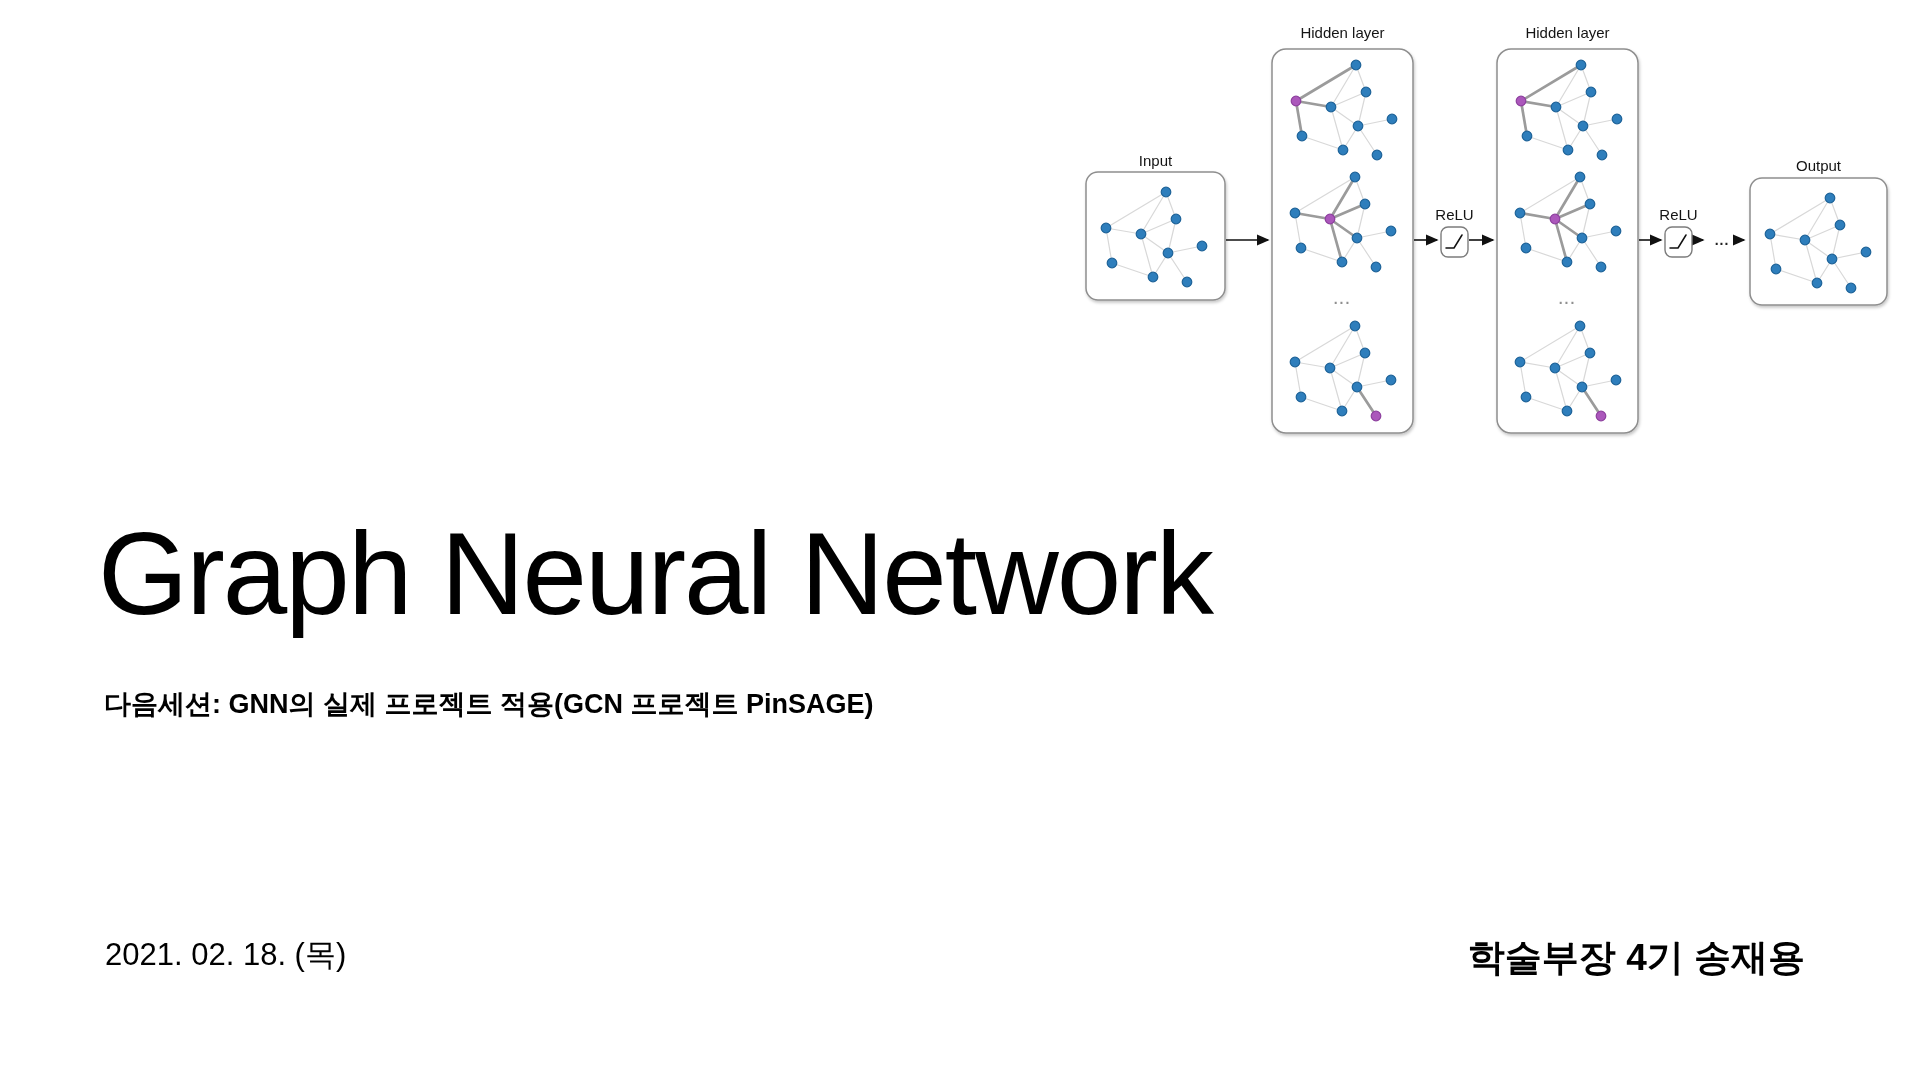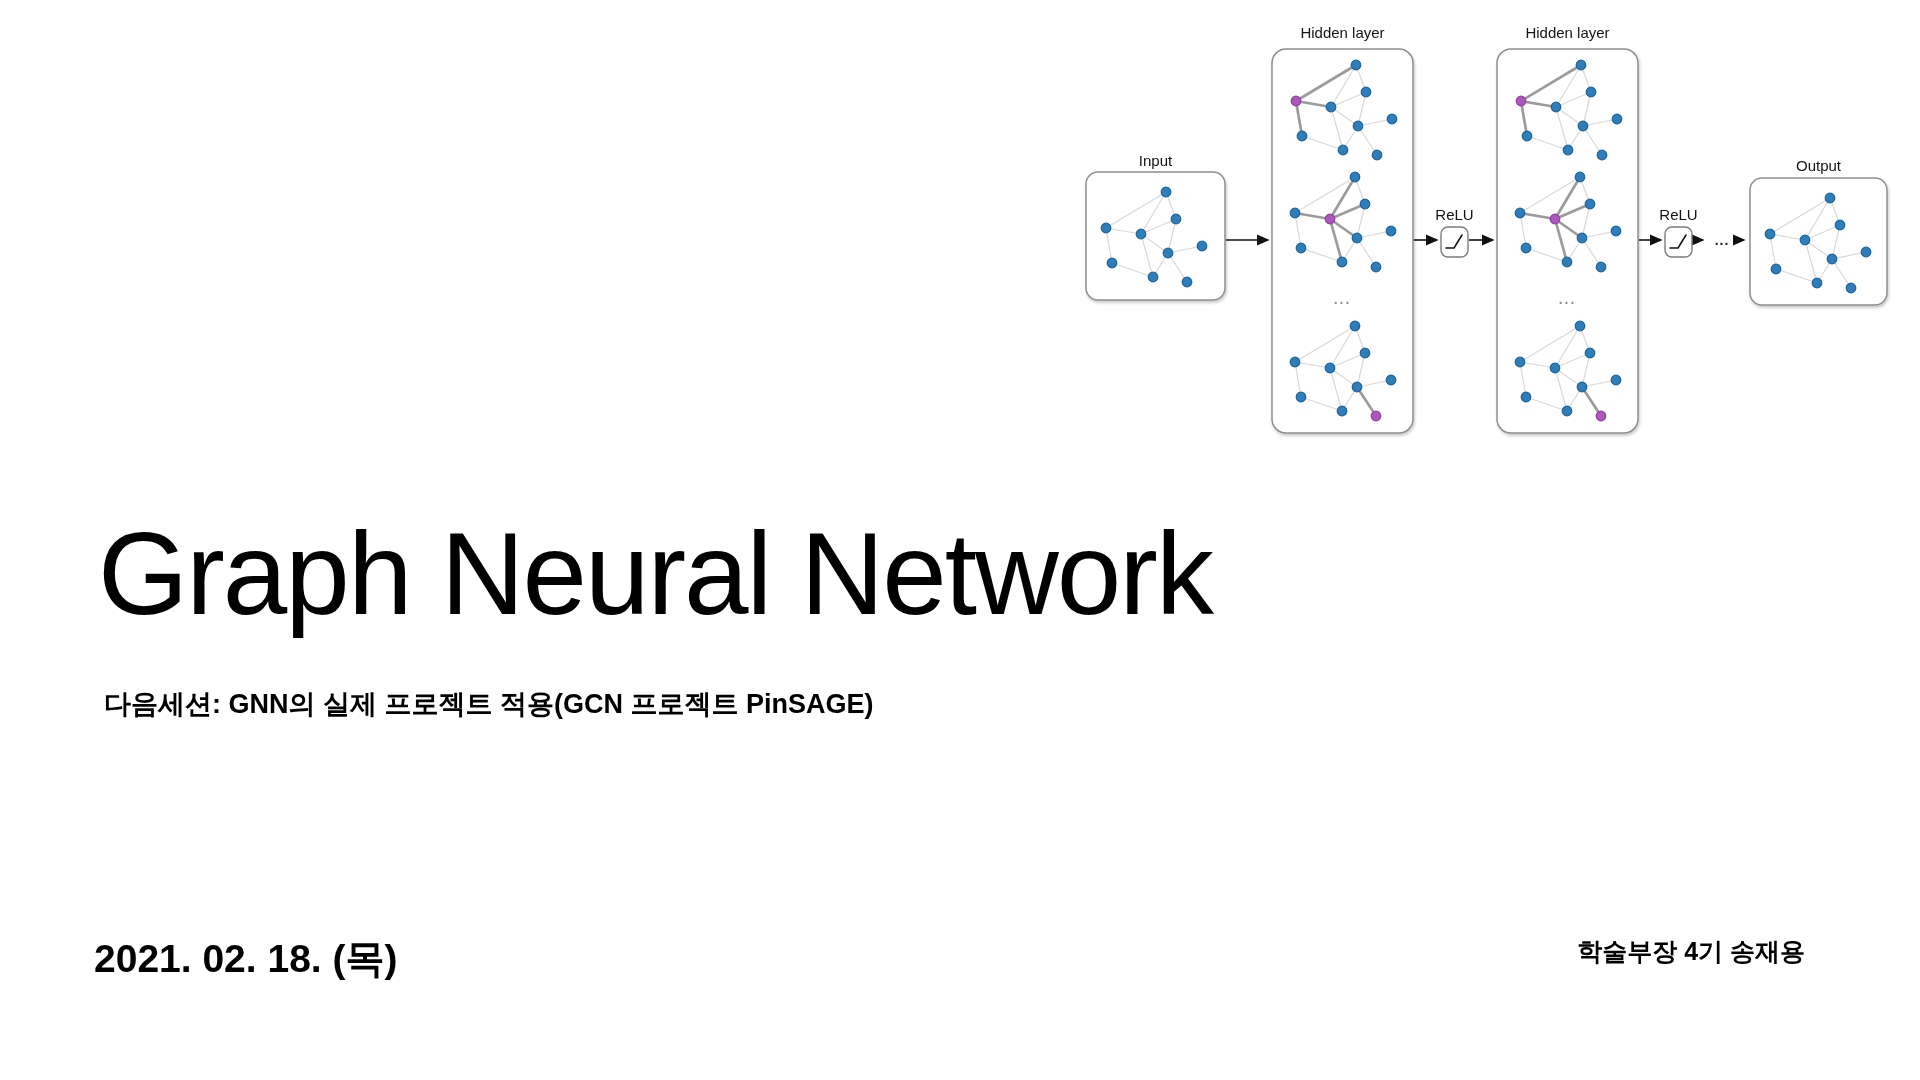--- a/index.html
+++ b/index.html
@@ -18,26 +18,26 @@
     position:absolute;left:102px;top:577px;
     font-size:58px;font-weight:bold;color:#000;
     letter-spacing:-0.5px;line-height:1;white-space:nowrap;
   }
   .note{
     position:absolute;left:104px;top:664px;
     font-size:27px;font-weight:bold;color:#000;
     line-height:1;white-space:nowrap;
   }
   .date{
-    position:absolute;left:94px;top:939px;
-    font-size:39px;font-weight:bold;color:#000;line-height:1;white-space:nowrap;
+    position:absolute;left:105px;top:939px;
+    font-size:31px;font-weight:normal;color:#000;line-height:1;white-space:nowrap;
   }
   .presenter{
     position:absolute;right:115px;top:939px;
-    font-size:25px;font-weight:bold;color:#000;line-height:1;white-space:nowrap;
+    font-size:37px;font-weight:bold;color:#000;line-height:1;white-space:nowrap;
   }
   .diagram{position:absolute;left:1080px;top:0;}
   .layer-box{
     fill:#ffffff;stroke:var(--box-border,#8e8e8e);stroke-width:1.5;
     filter:url(#boxshadow);
   }
   .diag-label{font-size:15px;fill:#141414;text-anchor:middle;}
   .relu-box{fill:#ffffff;stroke:#7c7c7c;stroke-width:1.4;}
   .relu-glyph{fill:none;stroke:#111;stroke-width:1.5;stroke-linecap:round;stroke-linejoin:round;}
   .flow-arrow{stroke:var(--arrow,#111);stroke-width:1.6;}

